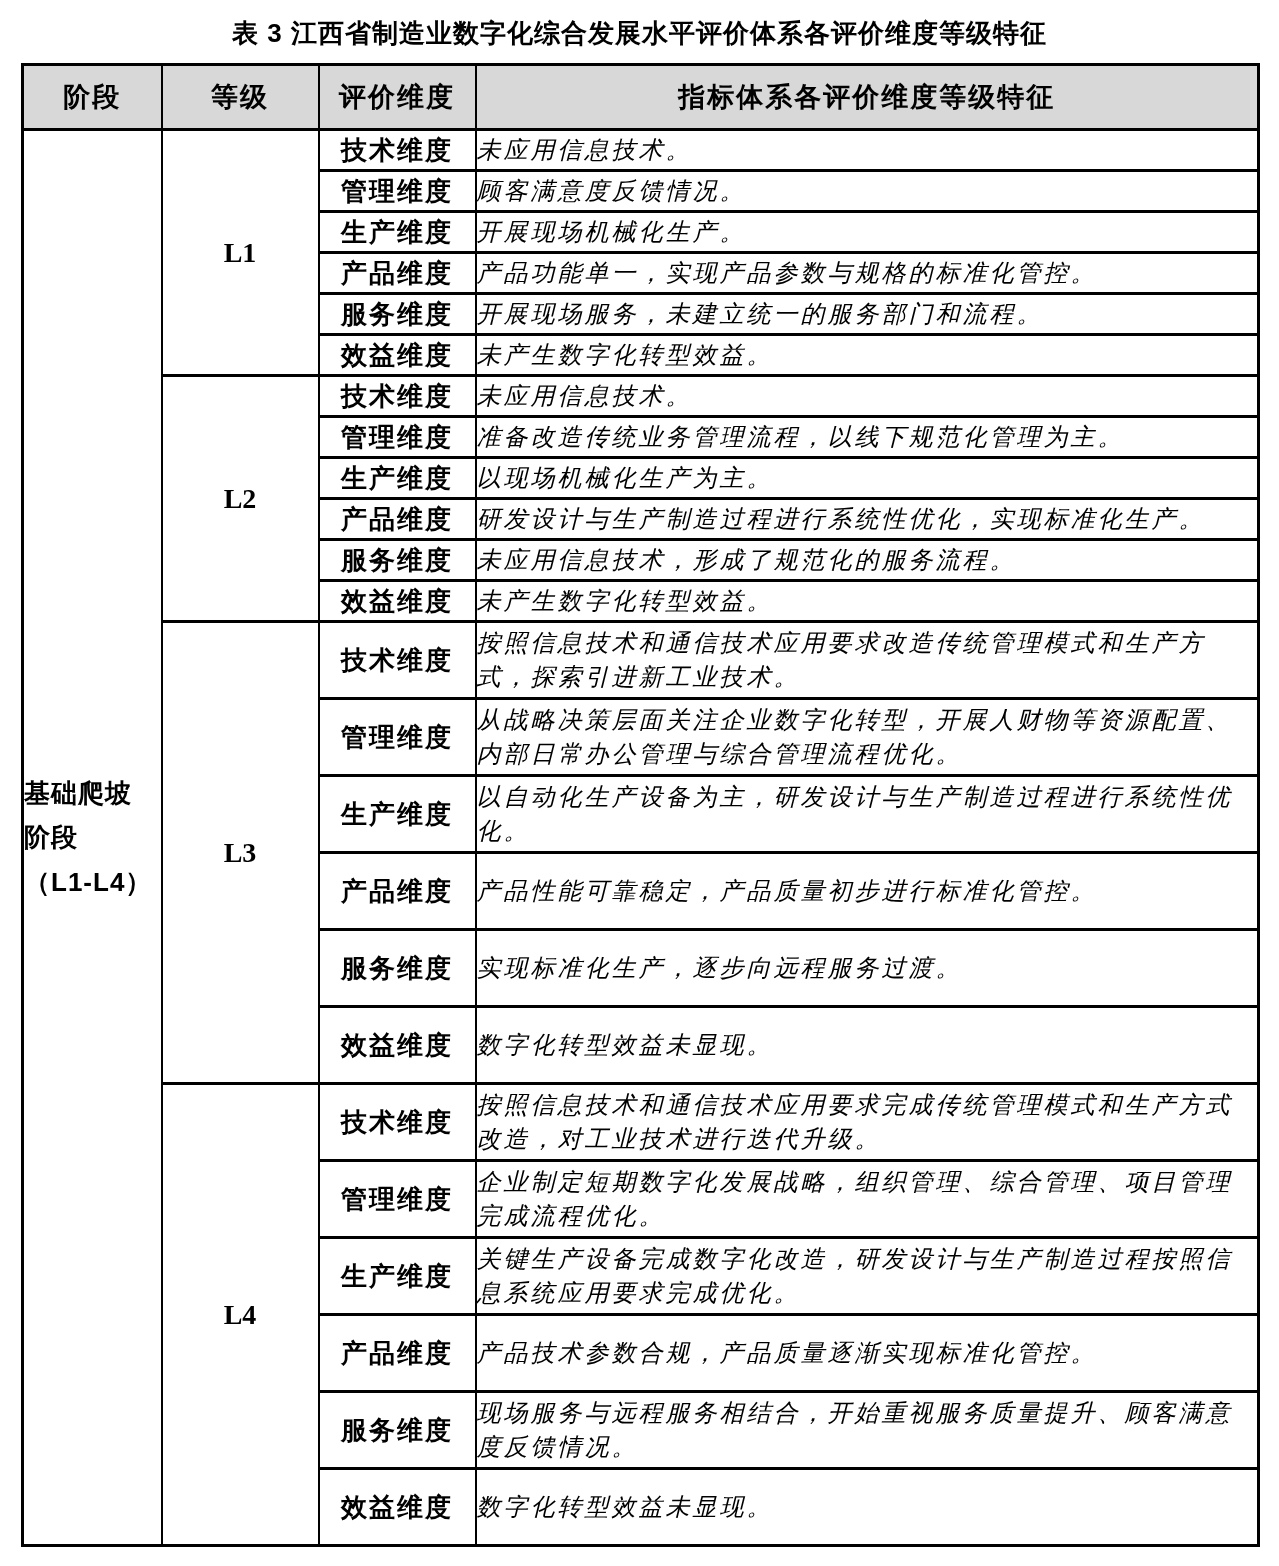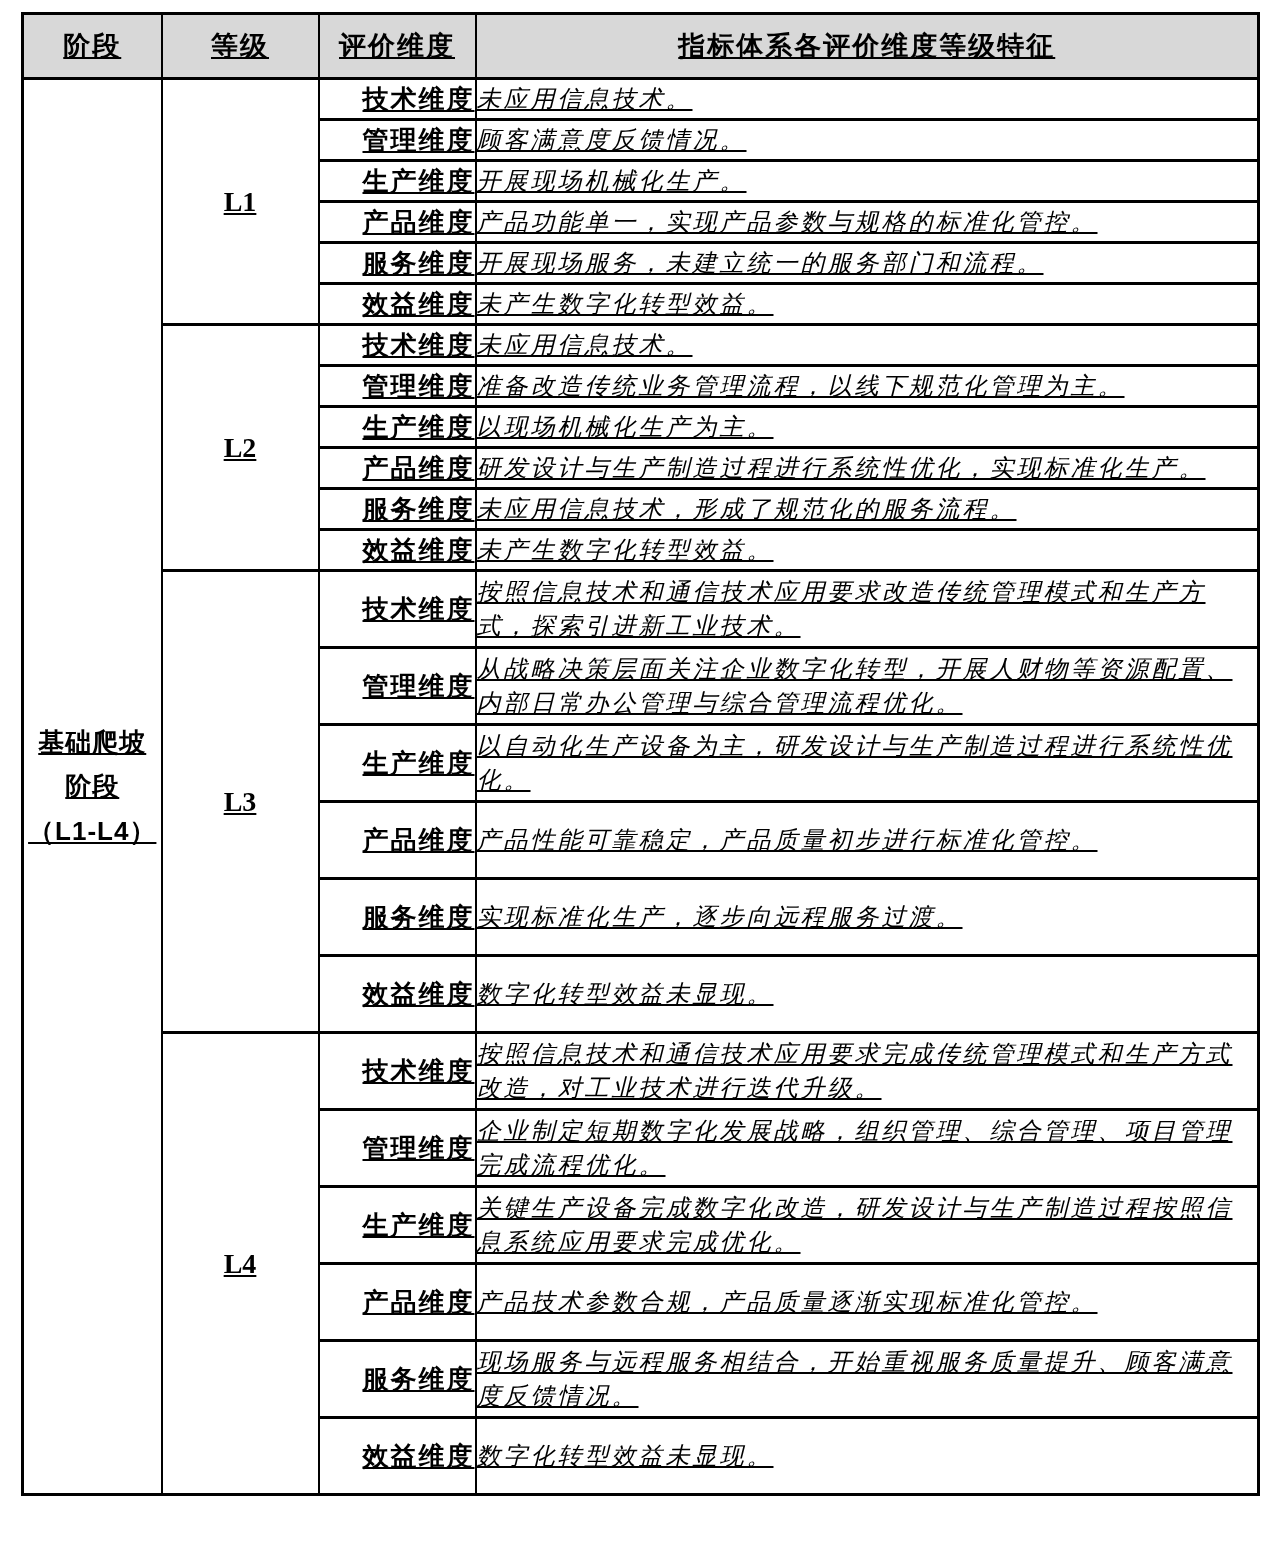--- a/index.html
+++ b/index.html
@@ -23,21 +23,20 @@
     font-weight: bold;
     letter-spacing: 1px;
     font-family: "Liberation Sans", sans-serif;
   }
   table.eval {
     border-collapse: collapse;
     table-layout: fixed;
     width: 1236px;
     margin: 12px 0 8px 21px;
     border: 3px solid #000000;
-    text-decoration: underline;
   }
   table.eval th, table.eval td {
     border: solid #000000;
     border-width: 3px 2px; 
     padding: 0;
     overflow: hidden;
   }
   col.c-stage { width: 139px; }
   col.c-level { width: 157px; }
   col.c-dim   { width: 157px; }
@@ -50,38 +49,37 @@
     font-weight: bold;
     text-align: center;
     vertical-align: middle;
     letter-spacing: 2px;
     font-family: "Liberation Sans", sans-serif;
   }
   tr.sm td { height: 38px; }
   tr.lg td { height: 74px; }
 
   td.stage {
-    text-align: center;
     vertical-align: middle;
     font-size: 26px;
     font-weight: bold;
     letter-spacing: 1px;
     line-height: 1.7;
     font-family: "Liberation Sans", sans-serif;
   }
   td.stage span { display: block; }
   td.level {
     text-align: center;
     vertical-align: middle;
     font-family: "Liberation Serif", serif;
     font-size: 28px;
     font-weight: bold;
   }
   td.dim {
-    text-align: right;
+    text-align: center;
     vertical-align: middle;
     font-size: 26px;
     font-weight: bold;
     letter-spacing: 2px;
     font-family: "Liberation Sans", sans-serif;
     white-space: nowrap;
   }
   td.desc {
     text-align: left;
     vertical-align: middle;
@@ -90,20 +88,21 @@
     font-size: 24px;
     letter-spacing: 3px;
     line-height: 34px;
     padding: 2px 6px 2px 8px;
   }
 </style>
 </head>
 <body>
 
 <div class="page">
+  <div class="caption">表 3 江西省制造业数字化综合发展水平评价体系各评价维度等级特征</div>
 
   <table class="eval">
     <colgroup>
       <col class="c-stage">
         <col class="c-level">
         <col class="c-dim">
         <col class="c-desc">
     </colgroup>
     <thead>
       <tr class="hdr">

